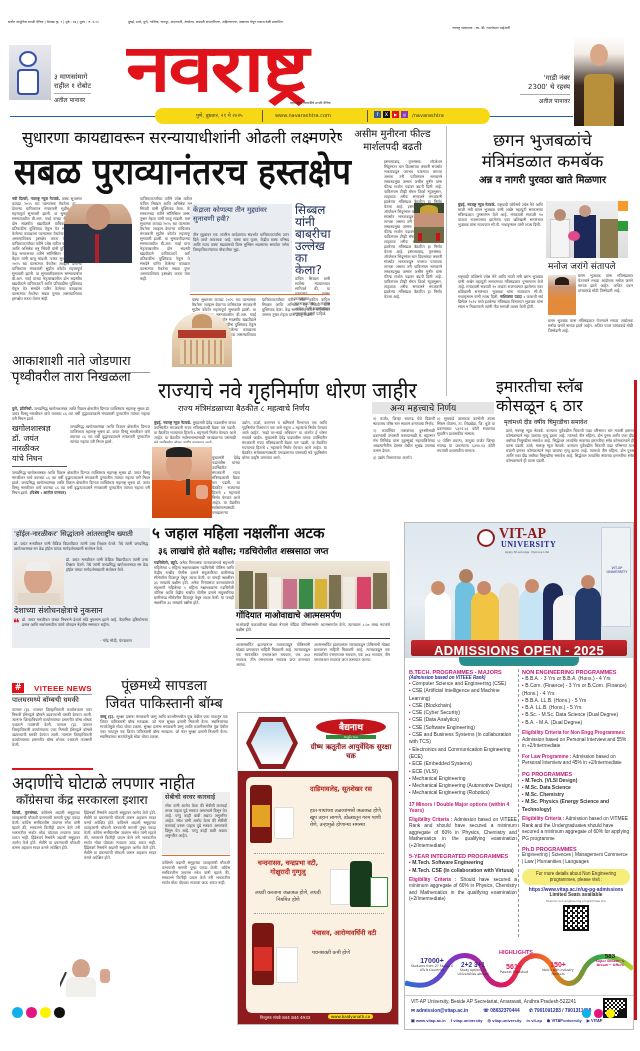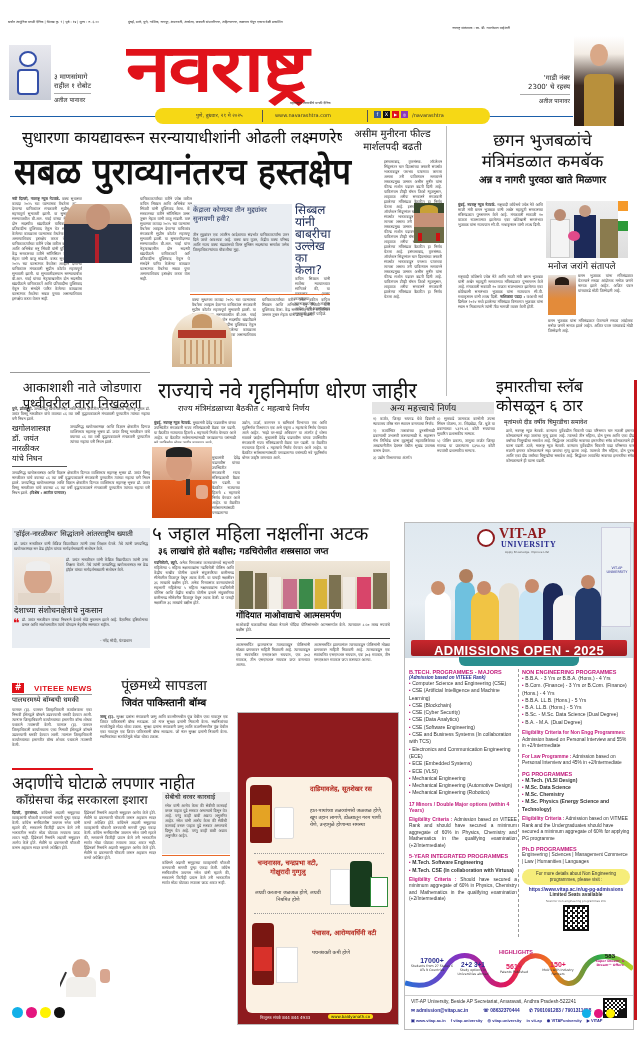--- a/index.html
+++ b/index.html
@@ -143,21 +143,21 @@
   <span>राष्ट्रवादी काँग्रेसचे ज्येष्ठ नेते आणि माजी मंत्री छगन भुजबळ यांनी अखेर महायुती सरकारच्या मंत्रिमंडळात पुनरागमन केले आहे. मंगळवारी सकाळी १० वाजता राजभवनात झालेल्या एका छोटेखानी समारंभात भुजबळ यांना राज्यपाल सी.पी. राधाकृष्णन यांनी शपथ दिली.</span> <b>नाशिकचा पडदा :</b> <span>याआधी सर्व डिसेंबर २०२४ मध्ये झालेल्या मंत्रिमंडळ विस्तारात भुजबळ यांना स्थान न मिळाल्याने त्यांनी तीव्र नाराजी व्यक्त केली होती.</span>
 </div>
 <div class="abs hl" style="left:548px;top:260px;font-size:9px;line-height:12px;font-weight:normal">मनोज जरांगे संतापले</div>
 <div class="abs body-text" style="left:578px;top:273px;width:55px;height:45px">छगन भुजबळ यांना मंत्रिमंडळात घेतल्याने मराठा आंदोलक मनोज जरांगे नाराज झाले आहेत. अजित पवार यांच्याकडे मोठी जिम्मेदारी आहे.</div>
 <div class="abs img" style="left:548px;top:275px;width:28px;height:40px;background:linear-gradient(180deg,#e9e4de 0%,#c99474 30%,#e38b3a 60%,#e38b3a 100%)">
   <div style="position:absolute;left:7px;top:2px;width:14px;height:8px;background:#2a1d16;border-radius:50% 50% 0 0"></div>
 </div>
 <div class="abs body-text" style="left:548px;top:318px;width:85px;height:22px">छगन भुजबळ यांना मंत्रिमंडळात घेतल्याने मराठा आंदोलक मनोज जरांगे नाराज झाले आहेत. अजित पवार यांच्याकडे मोठी जिम्मेदारी आहे.</div>
 
 <div class="abs rule" style="left:10px;top:372px;width:140px"></div>
-<div class="abs" style="left:12px;top:380px;width:140px;text-align:center">
+<div class="abs" style="left:12px;top:353px;width:140px;">
   <div class="hl" style="font-size:13px;line-height:16px;font-weight:normal">आकाशाशी नाते जोडणारा</div>
   <div class="hl" style="font-size:13px;line-height:16px;font-weight:normal">पृथ्वीवरील तारा निखळला</div>
 </div>
 <div class="abs body-text" style="left:12px;top:406px;width:138px;height:15px">
   <b>पुणे, प्रतिनिधी.</b> <span>जगप्रसिद्ध खगोलशास्त्रज्ञ आणि विज्ञान क्षेत्रातील दिग्गज व्यक्तिमत्व महाराष्ट्र भूषण डॉ. जयंत विष्णू नारळीकर यांचे वयाच्या ८६ व्या वर्षी वृद्धापकाळाने मंगळवारी पुण्यातील त्यांच्या राहत्या घरी निधन झाले.</span>
 </div>
 <div class="abs" style="left:12px;top:424px;width:55px;font-size:8px;line-height:10px;color:#111">
   <div>खगोलशास्त्रज्ञ</div>
   <div>डॉ. जयंत</div>
   <div>नारळीकर</div>
@@ -215,21 +215,21 @@
 <div class="abs" style="left:496px;top:377px;width:140px;text-align:left">
   <div class="hl" style="font-size:16px;line-height:19px;font-weight:normal">इमारतीचा स्लॅब</div>
   <div class="hl" style="font-size:16px;line-height:19px;font-weight:normal">कोसळून ६ ठार</div>
 </div>
 <div class="abs" style="left:504px;top:418px;font-size:6px;line-height:8px;white-space:nowrap;width:130px;overflow:hidden">मृतांमध्ये दीड वर्षीय चिमुरडीचा समावेश</div>
 <div class="abs body-text" style="left:506px;top:428px;width:128px;height:85px">
   <span>ठाणे, नवराष्ट्र न्यूज नेटवर्क. कल्याण पूर्वेकडील चिकणी पाडा परिसरात चार मजली इमारत कोसळल्याने सहा जणांचा मृत्यू झाला आहे. त्यामध्ये तीन महिला, दोन पुरुष आणि एका दीड वर्षांच्या चिमुरडीचा समावेश आहे. सिद्धेश्वर अपार्टमेंट नावाच्या इमारतीचा स्लॅब कोसळल्याने ही घटना घडली.</span> <span>ठाणे, नवराष्ट्र न्यूज नेटवर्क. कल्याण पूर्वेकडील चिकणी पाडा परिसरात चार मजली इमारत कोसळल्याने सहा जणांचा मृत्यू झाला आहे. त्यामध्ये तीन महिला, दोन पुरुष आणि एका दीड वर्षांच्या चिमुरडीचा समावेश आहे. सिद्धेश्वर अपार्टमेंट नावाच्या इमारतीचा स्लॅब कोसळल्याने ही घटना घडली.</span>
 </div>
 
 <div class="abs hl" style="left:152px;top:521px;width:250px;height:24px">
-  <span class="cond" style="font-size:19px;line-height:24px;font-weight:normal">५ जहाल महिला नक्षलींना अटक</span>
+  <span class="cond" style="font-size:15px;line-height:24px;font-weight:bold">५ जहाल महिला नक्षलींना अटक</span>
 </div>
 <div class="abs hl" style="left:158px;top:545px;width:244px;font-size:9px;line-height:12px;font-weight:bold">३६ लाखांचे होते बक्षीस;  गडचिरोलीत शस्त्रसाठा जप्त</div>
 <div class="abs body-text" style="left:154px;top:560px;width:80px;height:120px">
   <b>गडचिरोली, ब्यूरो.</b> <span>अनेक गिरवासंक कारवायांमध्ये सहभागी राहिलेल्या ५ महिला नक्षलवाद्यांना गडचिरोली पोलिस आणि केंद्रीय राखीव पोलीस दलाने संयुक्तरित्या छत्तीसगड सीमेवरील बिजापूर येथून अटक केली. या पाचही नक्षलींवर ३६ लाखांचे बक्षीस होते.</span> <span>अनेक गिरवासंक कारवायांमध्ये सहभागी राहिलेल्या ५ महिला नक्षलवाद्यांना गडचिरोली पोलिस आणि केंद्रीय राखीव पोलीस दलाने संयुक्तरित्या छत्तीसगड सीमेवरील बिजापूर येथून अटक केली. या पाचही नक्षलींवर ३६ लाखांचे बक्षीस होते.</span>
 </div>
 <div class="abs img" style="left:235px;top:561px;width:155px;height:48px;background:linear-gradient(180deg,#efe6d8 0%,#d9cdb8 100%)">
   <div style="position:absolute;left:4px;top:10px;width:14px;height:38px;background:#6d6a4a"></div>
   <div style="position:absolute;left:20px;top:12px;width:12px;height:36px;background:#7a6e4f"></div>
   <div style="position:absolute;left:34px;top:16px;width:12px;height:32px;background:#f3efe8"></div>
   <div style="position:absolute;left:48px;top:18px;width:14px;height:30px;background:#c8728c"></div>
@@ -252,21 +252,21 @@
 </div>
 <div class="abs rule" style="left:12px;top:694px;width:80px"></div>
 <div class="abs" style="left:12px;top:696px;font-size:7px;line-height:9px;white-space:nowrap">पालघरमध्ये बॉम्बची धमकी</div>
 <div class="abs body-text" style="left:12px;top:707px;width:80px;height:60px">
   <span>पालघर (ह). पालघर जिल्हाधिकारी कार्यालयाला एका निनावी ईमेलद्वारे बॉम्बने उडवण्याची धमकी देण्यात आली. त्यानंतर जिल्हाधिकारी कार्यालयाच्या इमारतीत बॉम्ब शोधक पथकाने तपासणी केली.</span> <span>पालघर (ह). पालघर जिल्हाधिकारी कार्यालयाला एका निनावी ईमेलद्वारे बॉम्बने उडवण्याची धमकी देण्यात आली. त्यानंतर जिल्हाधिकारी कार्यालयाच्या इमारतीत बॉम्ब शोधक पथकाने तपासणी केली.</span>
 </div>
 <div class="abs" style="left:12px;top:768px;width:81px;height:2px;background:#e0121a"></div>
 
 <div class="abs" style="left:98px;top:676px;width:132px;text-align:center">
   <div class="hl" style="font-size:14px;line-height:18px;font-weight:normal">पूंछमध्ये सापडला</div>
-  <div class="hl" style="font-size:10px;line-height:18px;font-weight:bold">जिवंत पाकिस्तानी बॉम्ब</div>
+  <div class="hl" style="font-size:14px;line-height:18px;font-weight:normal">जिवंत पाकिस्तानी बॉम्ब</div>
 </div>
 <div class="abs body-text" style="left:100px;top:714px;width:128px;height:50px">
   <b>जम्मू (ह).</b> <span>सुरक्षा दलांना मंगळवारी जम्मू आणि काश्मीरमधील पूंछ येथील एका गावातून एक जिवंत पाकिस्तानी बॉम्ब सापडला. जो नंतर सुरक्षा दलांनी निकामी केला. स्थानिकांच्या सतर्कतेमुळे मोठा धोका टळला.</span> <span>सुरक्षा दलांना मंगळवारी जम्मू आणि काश्मीरमधील पूंछ येथील एका गावातून एक जिवंत पाकिस्तानी बॉम्ब सापडला. जो नंतर सुरक्षा दलांनी निकामी केला. स्थानिकांच्या सतर्कतेमुळे मोठा धोका टळला.</span>
 </div>
 
 <div class="abs hl" style="left:12px;top:772px;width:222px;height:22px">
   <span class="cond" style="font-size:17px;line-height:22px;font-weight:normal;transform:scaleX(0.95)">अदाणींचे घोटाळे लपणार नाहीत</span>
 </div>
 <div class="abs hl" style="left:16px;top:794px;font-size:12px;line-height:13px;font-weight:normal">काँग्रेसचा केंद्र सरकारला इशारा</div>
 <div class="abs box-grey" style="left:162px;top:792px;width:68px;height:62px;background:#eee"></div>
@@ -285,20 +285,27 @@
   <span>काँग्रेसने अदाणी समूहाच्या व्यवहारांची चौकशी करण्याची मागणी पुन्हा एकदा केली. काँग्रेस सरचिटणीस जयराम रमेश यांनी म्हटले की, सरकारने कितीही प्रयत्न केले तरी भारतातील सर्वात मोठा घोटाळा लपवला जाऊ शकत नाही.</span>
 </div>
 <div class="abs img" style="left:60px;top:957px;width:55px;height:40px;background:transparent">
   <div style="position:absolute;left:12px;top:2px;width:18px;height:20px;border-radius:50%;background:#d2a28a"></div>
   <div style="position:absolute;left:6px;top:20px;width:30px;height:20px;background:#f2f0ec;border-radius:6px 6px 0 0"></div>
   <div style="position:absolute;left:0;top:14px;width:2px;height:24px;background:#333;transform:rotate(25deg)"></div>
   <div style="position:absolute;left:40px;top:12px;width:10px;height:14px;border-radius:4px;background:#d8a690"></div>
 </div>
 
 <div class="abs" style="left:237px;top:712px;width:162px;height:313px;border:1px solid #bbb;background:#8e1b1e">
+  <div style="position:absolute;left:0;top:0;width:160px;height:58px;background:#fff">
+    <div style="position:absolute;left:8px;top:4px;width:52px;height:52px;background:#8e1b1e;clip-path:polygon(25% 0,75% 0,100% 50%,75% 100%,25% 100%,0 50%)"></div>
+    <div style="position:absolute;left:13px;top:9px;width:42px;height:42px;background:linear-gradient(180deg,#b9d8ef,#fff);clip-path:polygon(25% 0,75% 0,100% 50%,75% 100%,25% 100%,0 50%)"></div>
+    <div style="position:absolute;left:78px;top:6px;width:70px;height:16px;background:#c4151c;border-radius:50%;color:#fff;text-align:center;font-weight:bold;font-size:9px;line-height:16px">बैद्यनाथ</div>
+    <div style="position:absolute;left:88px;top:22px;width:50px;height:4px;background:#2e8a3a;color:#fff;font-size:3px;text-align:center;line-height:4px">आयुर्वेद भवन</div>
+    <div style="position:absolute;left:70px;top:30px;width:86px;text-align:center;font-size:7px;line-height:9px;color:#8e1b1e;font-weight:bold">ग्रीष्म ऋतूतील आयुर्वेदिक सुरक्षा चक्र</div>
+  </div>
   <div style="position:absolute;left:8px;top:64px;width:146px;height:236px;background:#fbf1e3;border-radius:6px">
     <div style="position:absolute;left:4px;top:8px;width:22px;height:58px;background:#7a1712;border-radius:4px 4px 2px 2px">
       <div style="position:absolute;left:2px;top:20px;width:18px;height:22px;background:#e4a324"></div>
     </div>
     <div style="position:absolute;left:28px;top:30px;width:20px;height:32px;background:#fff;border:1px solid #ddd;border-radius:2px"></div>
     <div style="position:absolute;left:64px;top:8px;width:80px;font-size:6.5px;line-height:9px;color:#b3261c;font-weight:bold">दाडिमावलेह, सूतशेखर रस</div>
     <div style="position:absolute;left:64px;top:30px;width:76px;font-size:5px;line-height:7px;color:#333">हात-पायांच्या तळव्यांमध्ये जळजळ होणे, खूप तहान लागणे, डोळ्यातून गरम पाणी येणे, उन्हामुळे होणाऱ्या समस्या</div>
     <div style="position:absolute;left:8px;top:76px;width:130px;border-top:1px dotted #999"></div>
     <div style="position:absolute;left:6px;top:82px;width:72px;text-align:center;font-size:6.5px;line-height:9px;color:#b3261c;font-weight:bold">चन्दनासव, चन्द्रप्रभा वटी, गोक्षुरादी गुग्गुलु</div>
     <div style="position:absolute;left:6px;top:112px;width:72px;text-align:center;font-size:5px;line-height:7px;color:#333">लघवी करताना जळजळ होणे, लघवी नियमित होणे</div>

